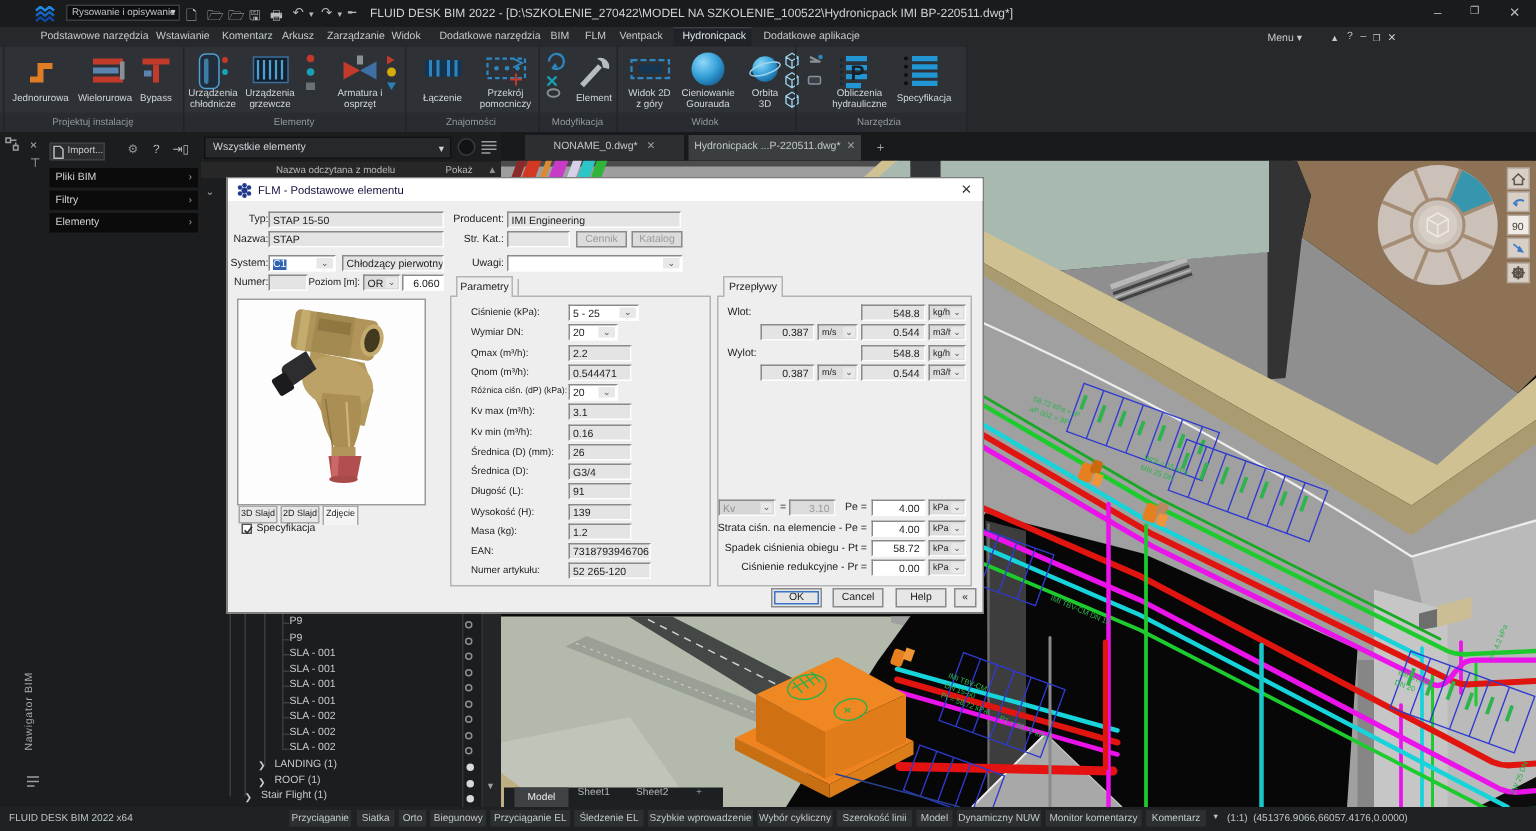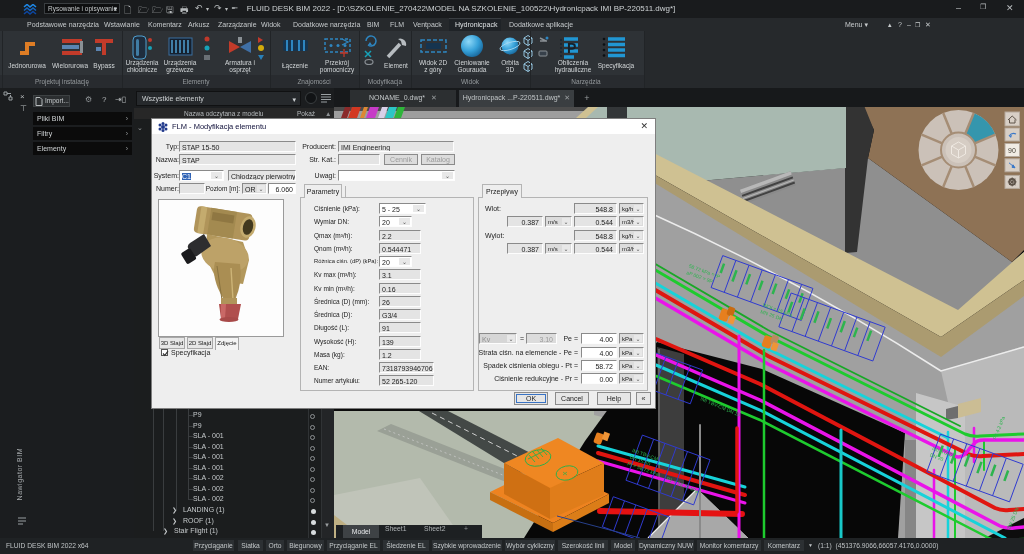--- a/index.html
+++ b/index.html
@@ -568,21 +568,21 @@
     <div id="dlgtitle">
       <svg class="abs" style="left:6px;top:3px" width="10" height="10" viewBox="0 0 10 10">
           <circle cx="5" cy="5" r="2" fill="#223a8c"></circle>
           <circle cx="2" cy="3" r="1.5" fill="#223a8c"></circle>
           <circle cx="8" cy="3" r="1.5" fill="#223a8c"></circle>
           <circle cx="2" cy="7" r="1.5" fill="#223a8c"></circle>
           <circle cx="8" cy="7" r="1.5" fill="#223a8c"></circle>
           <circle cx="5" cy="1.5" r="1.5" fill="#223a8c"></circle>
           <circle cx="5" cy="8.5" r="1.5" fill="#223a8c"></circle>
         </svg>
-      <span style="margin-left:20px;">FLM - Modyfikacja elementu</span>
+      <span style="margin-left:20px;">FLM - Podstawowe elementu</span>
       <span style="position:absolute;right:7px;top:0;color:#333;font-size:9px;">✕</span>
     </div>
 
     <div class="lab-r" style="left:10px;top:24px;width:17px;">Typ:</div>
     <div class="fld" style="left:27px;top:22px;width:117px;height:11px;">STAP 15-50</div>
     <div class="lab-r" style="left:2px;top:37px;width:25px;">Nazwa:</div>
     <div class="fld" style="left:27px;top:35px;width:117px;height:11px;">STAP</div>
     <div class="lab-r" style="left:0px;top:53px;width:27px;">System:</div>
     <div class="cmb" style="left:27px;top:51px;width:45px;height:11px;"><span style="background:#2f62b5;color:#fff;">C1</span><span class="ca">⌄</span></div>
     <div class="fld" style="left:76px;top:51px;width:68px;height:11px;">Chłodzący pierwotny</div>

